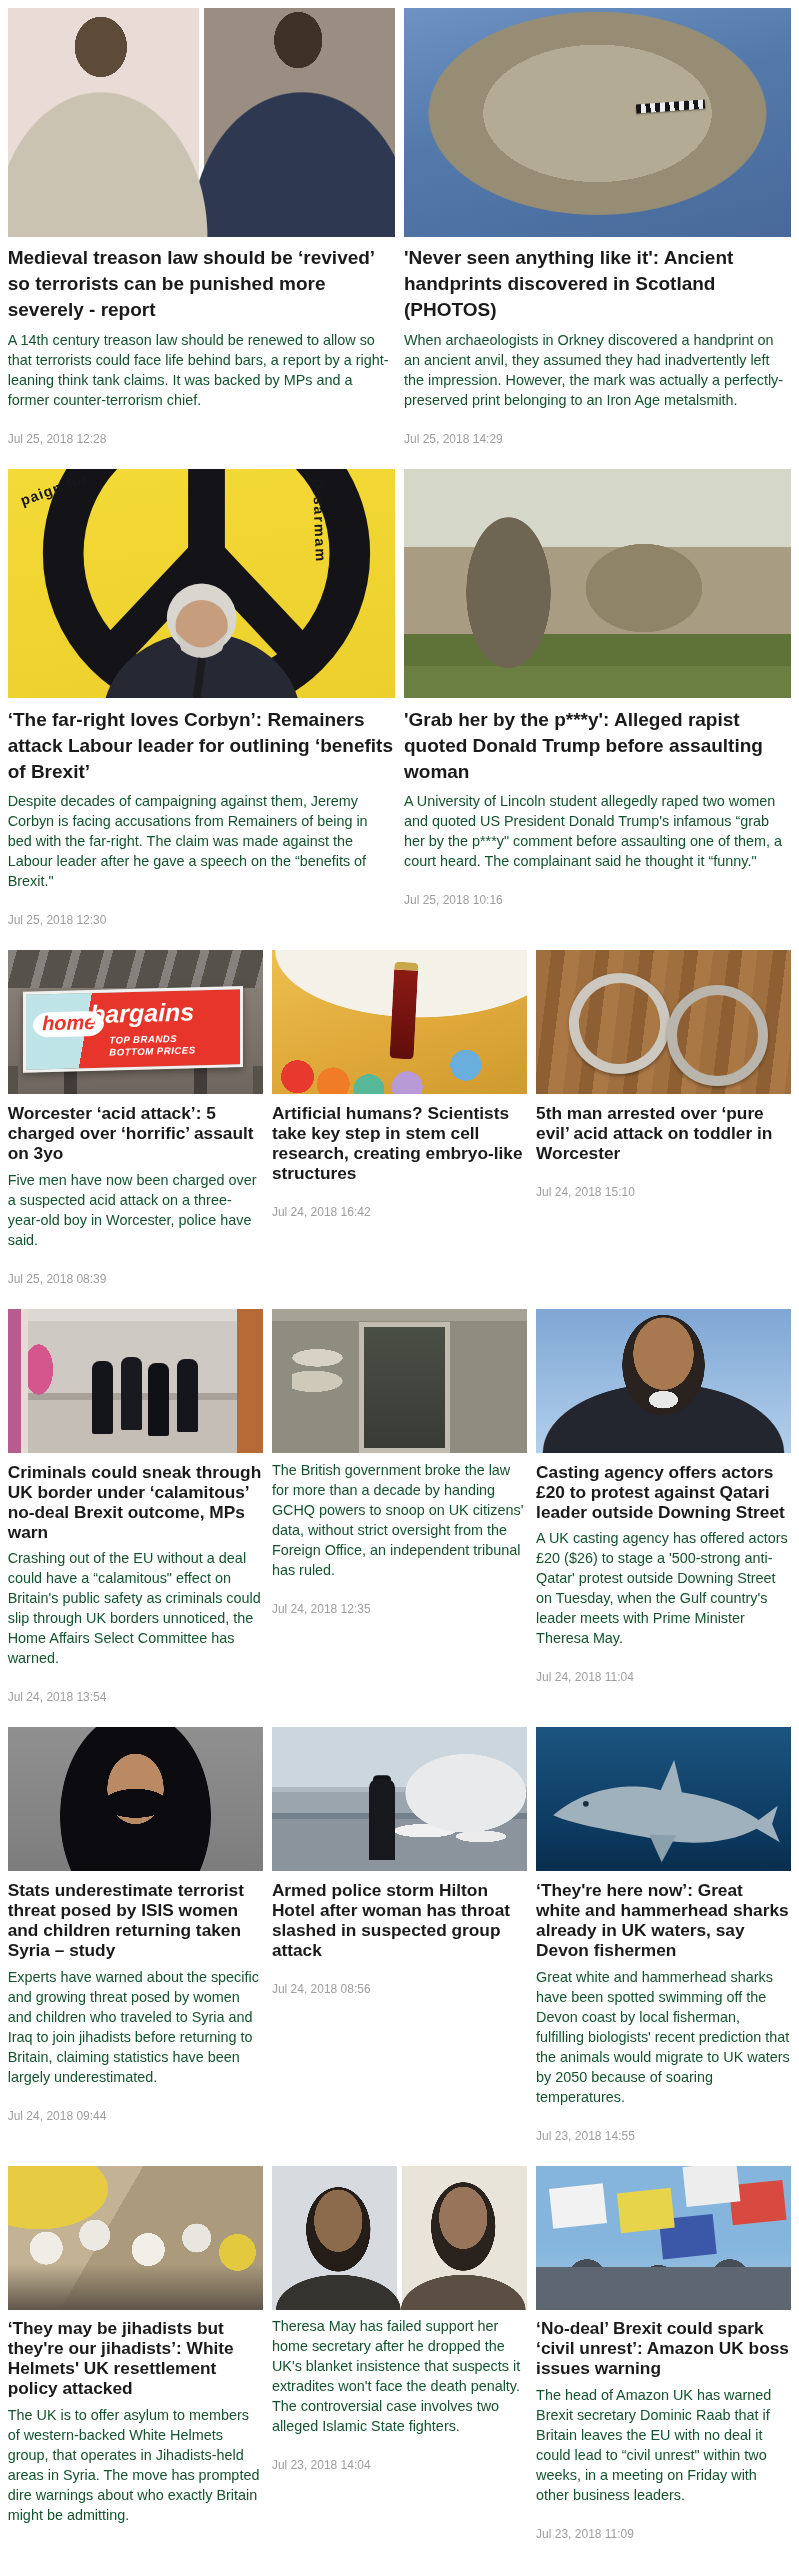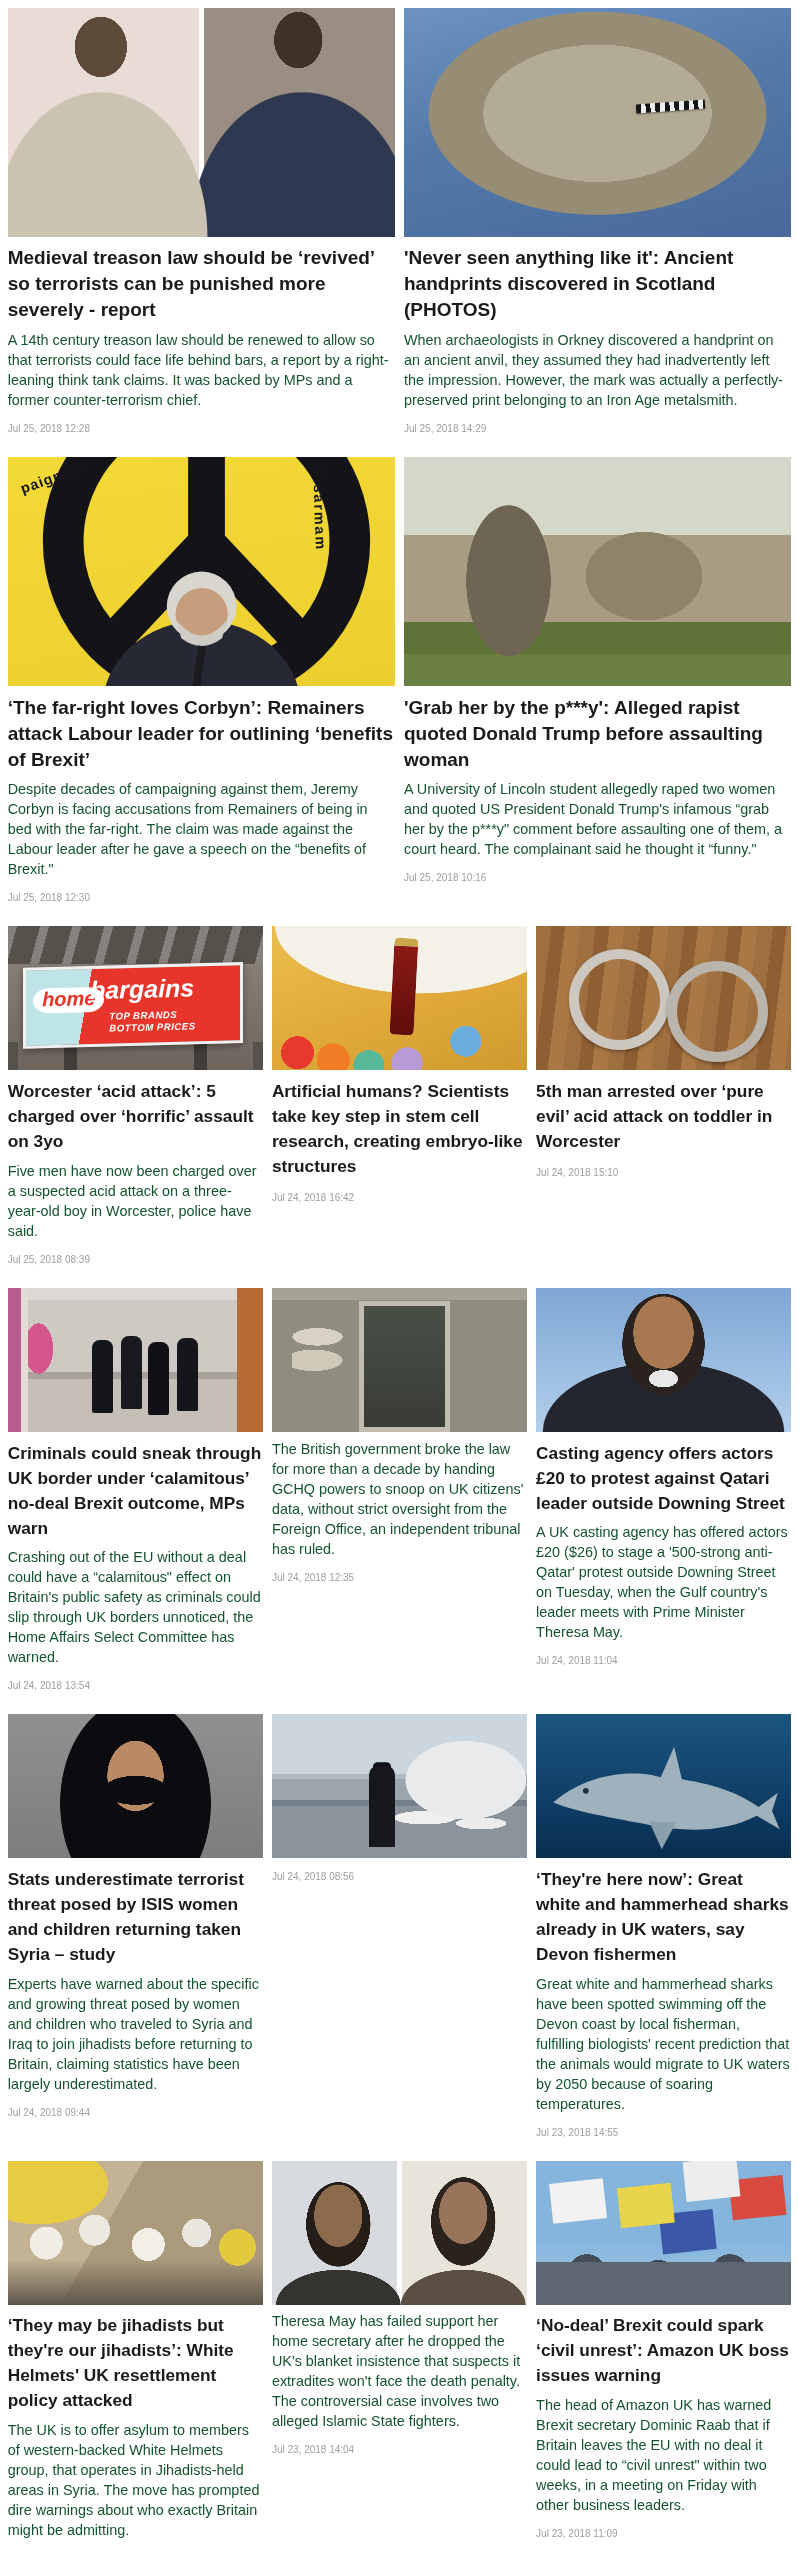--- a/index.html
+++ b/index.html
@@ -11,23 +11,23 @@
   .feed{padding:7.7px 8.7px 23px 7.7px;}
   .row{display:grid;column-gap:9px;margin-bottom:23px;}
   .cols-2{grid-template-columns:1fr 1fr;}
   .cols-3{grid-template-columns:1fr 1fr 1fr;}
   .card{min-width:0;}
   .thumb{position:relative;display:block;width:100%;overflow:hidden;cursor:pointer;}
   .cols-2 .thumb{height:229px;}
   .cols-3 .thumb{height:144px;}
   .hl{font-weight:bold;color:#1a1a1a;margin:8.7px 0 0;cursor:pointer;}
   .cols-2 .hl{font-size:19px;line-height:26px;}
-  .cols-3 .hl{font-size:17.3px;line-height:25px;}
+  .cols-3 .hl{font-size:17.3px;line-height:20px;}
   .sum{font-size:14.4px;line-height:20px;color:#14532d;margin:6.7px 0 0;}
-  .ts{font-size:10px;color:#9e9e9e;margin-top:13px;}
+  .ts{font-size:12px;color:#9e9e9e;margin-top:22px;}
 
   
   
   .t0{background:
     radial-gradient(26px 30px at 24% 17%,#5d4a38 0 100%,transparent 101%),
     radial-gradient(24px 28px at 75% 14%,#3e3128 0 100%,transparent 101%),
     radial-gradient(106px 144px at 24% 100%,#cbc3b1 0 100%,transparent 101%),
     radial-gradient(111px 144px at 76% 100%,#2e3850 0 100%,transparent 101%),
     linear-gradient(90deg,#e9dbd5 0 49.4%,#fdfdfd 49.4% 50.6%,#9a8e82 50.6% 100%);}
   
@@ -251,20 +251,21 @@
 
   <section class="row cols-3">
     <article class="card">
       <div class="thumb t10" aria-label="Custody photo of woman in black niqab"></div>
       <h2 class="hl">Stats underestimate terrorist threat posed by ISIS women and children returning taken Syria – study</h2>
       <p class="sum">Experts have warned about the specific and growing threat posed by women and children who traveled to Syria and Iraq to join jihadists before returning to Britain, claiming statistics have been largely underestimated.</p>
       <div class="ts">Jul 24, 2018 09:44</div>
     </article>
     <article class="card">
       <div class="thumb t11" aria-label="Armed police officer by harbour buildings"></div>
+      <h2 class="hl">Armed police storm Hilton Hotel after woman has throat slashed in suspected group attack</h2>
       <div class="ts">Jul 24, 2018 08:56</div>
     </article>
     <article class="card">
       <div class="thumb t12" aria-label="Great white shark underwater">
         <svg viewBox="0 0 266 150" preserveAspectRatio="xMidYMid slice">
           <path d="M18 92 C55 60 105 58 130 66 L144 34 L152 68 C190 74 214 84 232 97 L252 82 L246 101 L254 120 L230 106 C200 122 160 124 120 116 C80 108 40 102 18 92 Z" fill="#9fb1bd"></path>
           <path d="M118 112 L131 141 L146 113 Z" fill="#8ba0ad"></path>
           <circle cx="52" cy="80" r="3" fill="#19303f"></circle>
         </svg>
       </div>

